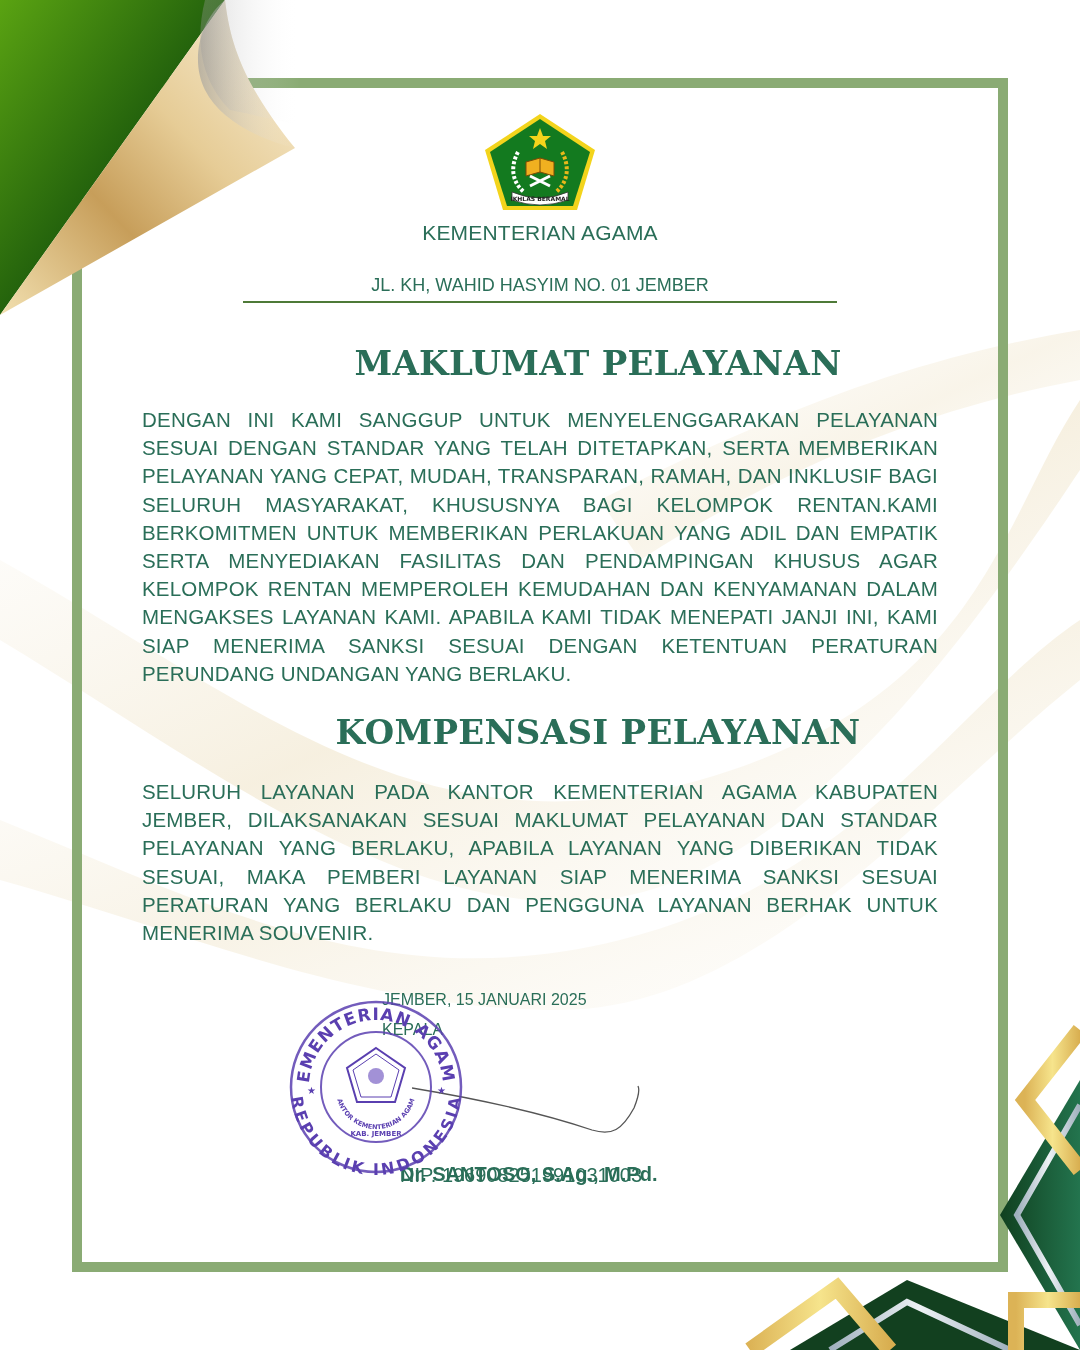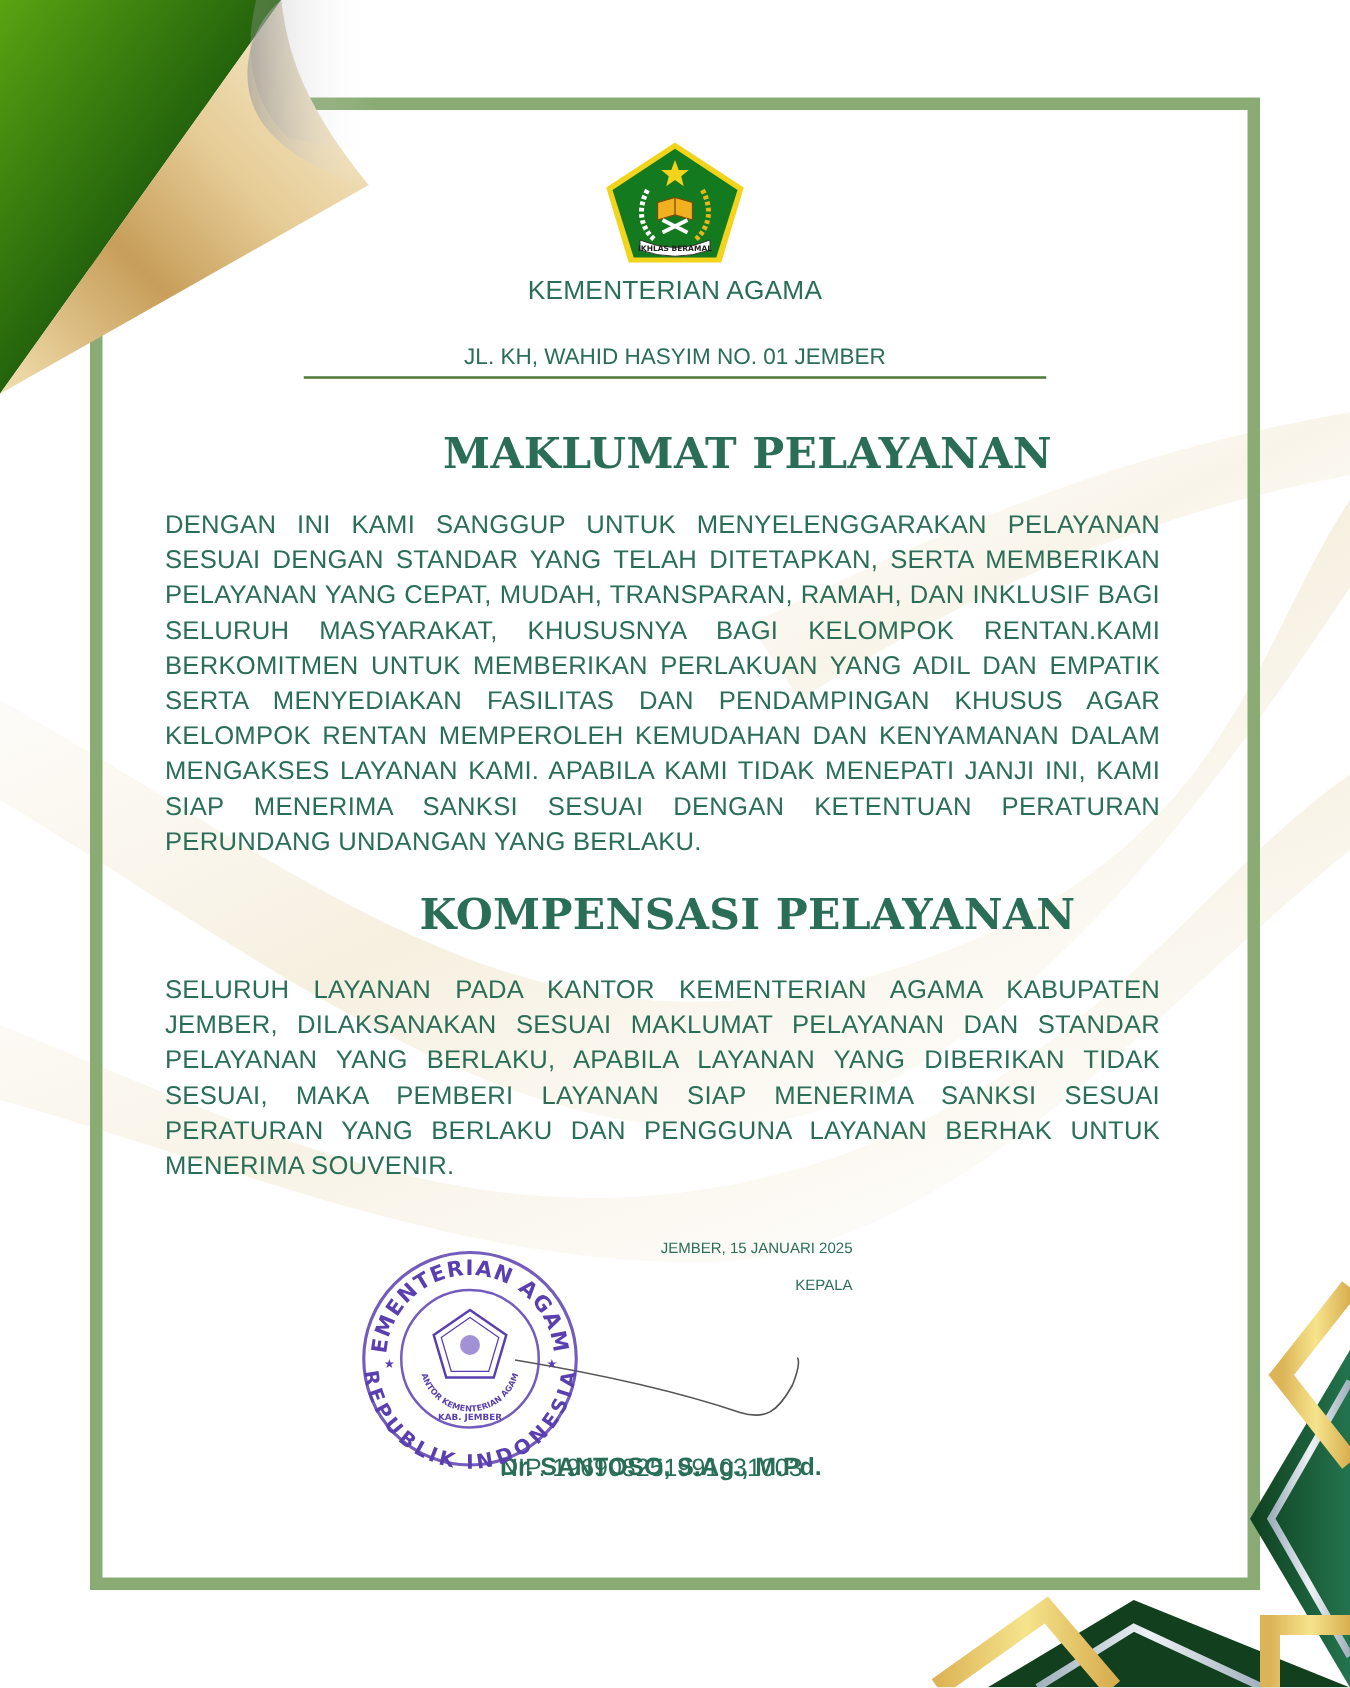--- a/index.html
+++ b/index.html
@@ -28,28 +28,28 @@
 
   .title {
     position:absolute; left:0; width:1032px; text-align:center;
     font-family:"DejaVu Serif", serif; font-weight:bold; font-size:34px; color:#2a6e58;
     letter-spacing:0.3px;
   }
   .title-1 { top:255px; }
   .title-2 { top:624px; }
 
   .para {
-    position:absolute; left:50px; width:796px;
+    position:absolute; left:60px; width:796px;
     font-size:20.5px; line-height:28.2px; text-align:justify; text-align-last:left;
     letter-spacing:0.2px; color:#2a6e58;
   }
   .para-1 { top:318px; }
   .para-2 { top:690px; }
 
-  .sig { position:absolute; left:300px; width:300px; text-align:right; font-size:12px; }
+  .sig { position:absolute; left:300px; width:300px; text-align:left; font-size:16px; }
   .sig-date { top:903px; }
   .sig-role { top:933px; }
   .sig-name { position:absolute; left:318px; top:1075px; font-size:20px; font-weight:bold; }
   .sig-nip { position:absolute; left:318px; top:1076px; font-size:20px; }
 
   .stamp { position:absolute; left:205px; top:910px; width:178px; height:178px; z-index:1; }
   .signature { position:absolute; left:330px; top:990px; width:240px; height:70px; }
 </style>
 </head>
 <body>

